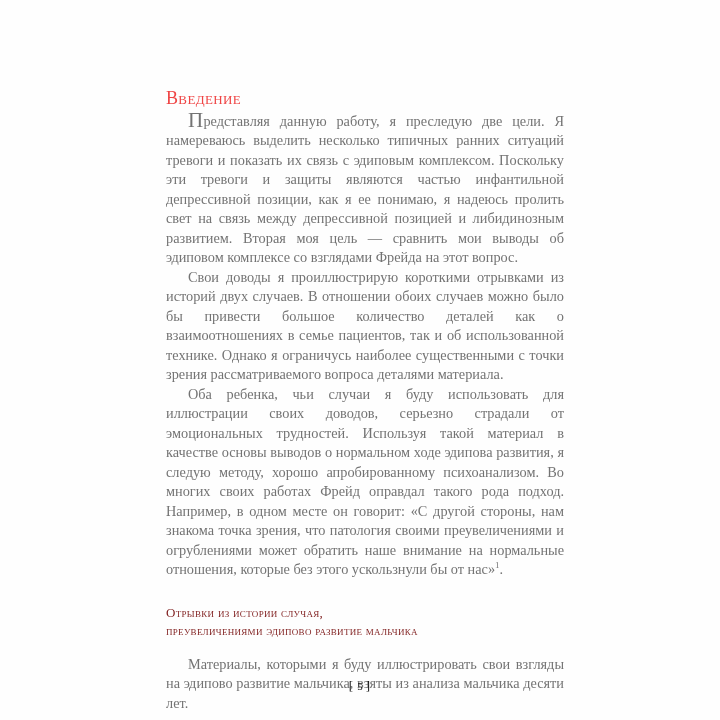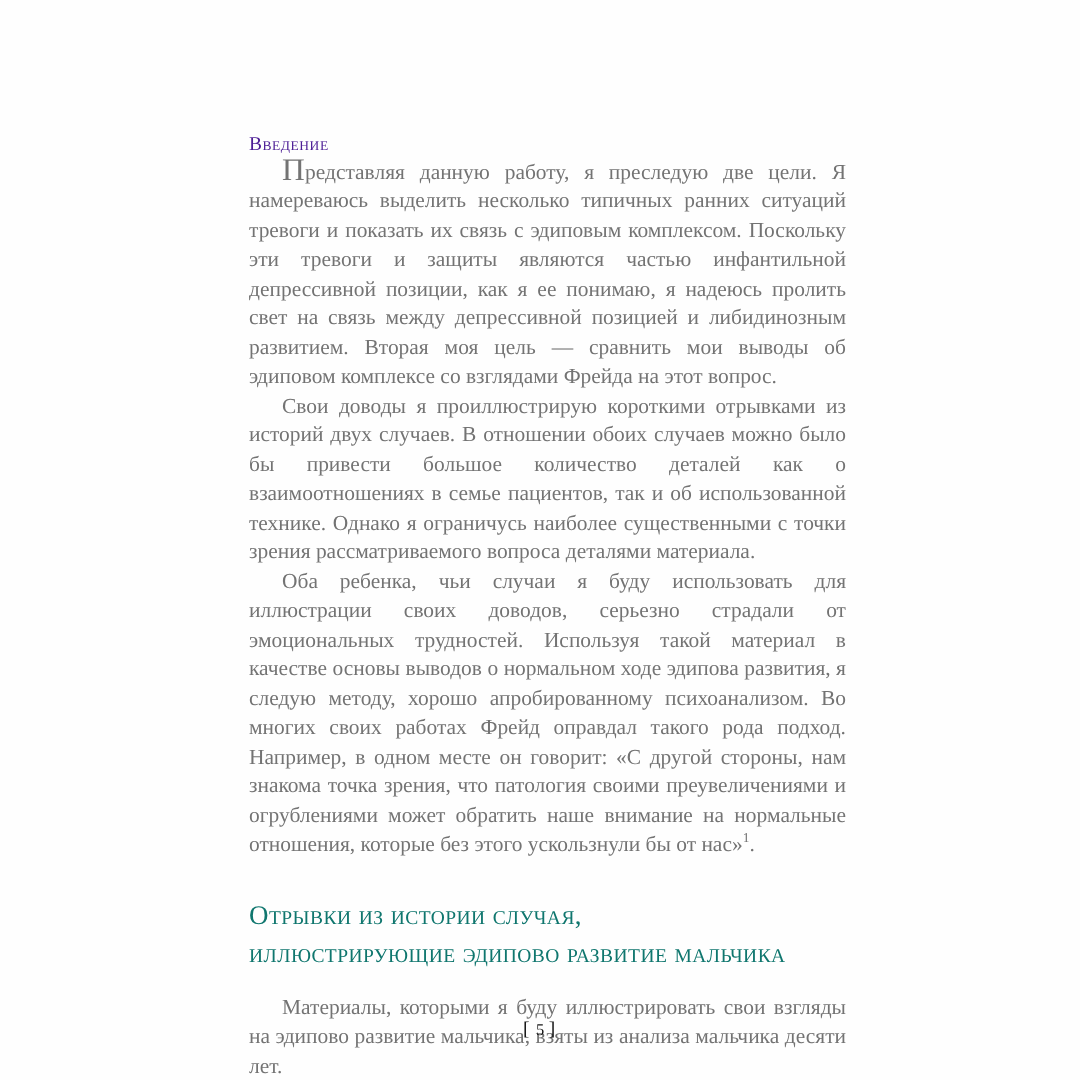--- a/index.html
+++ b/index.html
@@ -26,35 +26,35 @@
   .textblock {
     position: absolute;
     left: 166px;
     top: 88px;
     width: 398px;
   }
 
   
   .chapter-heading {
     font-variant: small-caps;
-    font-size: 13px;
+    font-size: 18px;
     letter-spacing: 0.35px;
     line-height: 1.2;
     margin: 0 0 2px 0;
-    color: #4c1d95;
+    color: #ef4444;
     font-weight: 400;
   }
 
   .section-heading {
     font-variant: small-caps;
-    font-size: 18px;
+    font-size: 13px;
     letter-spacing: 0.3px;
     line-height: 1.42;
     margin: 0;
-    color: #0f766e;
+    color: #7f1d1d;
     font-weight: 400;
   }
   .section-heading .line {
     display: block;
   }
 
   
   p.body {
     margin: 0;
     text-align: justify;
@@ -150,21 +150,21 @@
     <p class="body first"><span class="initial-cap">П</span><span>редставляя данную работу, я преследую две цели. Я намереваюсь выделить несколько типичных ранних ситуаций тревоги и показать их связь с эдиповым комплексом. Поскольку эти тревоги и защиты являются частью инфантильной депрессивной позиции, как я ее понимаю, я надеюсь пролить свет на связь между депрессивной позицией и либидинозным развитием. Вторая моя цель — сравнить мои выводы об эдиповом комплексе со взглядами Фрейда на этот вопрос.</span></p>
 
     <p class="body">Свои доводы я проиллюстрирую короткими отрывками из историй двух случаев. В отношении обоих случаев можно было бы привести большое количество деталей как о взаимоотношениях в семье пациентов, так и об использованной технике. Однако я ограничусь наиболее существенными с точки зрения рассматриваемого вопроса деталями материала.</p>
 
     <p class="body"><span>Оба ребенка, чьи случаи я буду использовать для иллюстрации своих доводов, серьезно страдали от эмоциональных трудностей. Используя такой материал в качестве основы выводов о нормальном ходе эдипова развития, я следую методу, хорошо апробированному психоанализом. Во многих своих работах Фрейд оправдал такого рода подход. Например, в одном месте он говорит: «С другой стороны, нам знакома точка зрения, что патология своими преувеличениями и огрублениями может обратить наше внимание на нормальные отношения, которые без этого ускользнули бы от нас»</span><sup class="fn-ref">1</sup><span>.</span></p>
 
     <div class="spacer-head-top"></div>
 
     <h2 class="section-heading">
       <span class="line">Отрывки из истории случая,</span>
-      <span class="line">иллюстрирующие эдипово развитие мальчика</span>
+      <span class="line">преувеличениями эдипово развитие мальчика</span>
     </h2>
 
     <div class="spacer-head-bottom"></div>
 
     <p class="body">Материалы, которыми я буду иллюстрировать свои взгляды на эдипово развитие мальчика, взяты из анализа мальчика десяти лет.</p>
 
   </div>
 
 
   <div class="folio"><span>[</span><span class="num">5</span><span>]</span></div>

